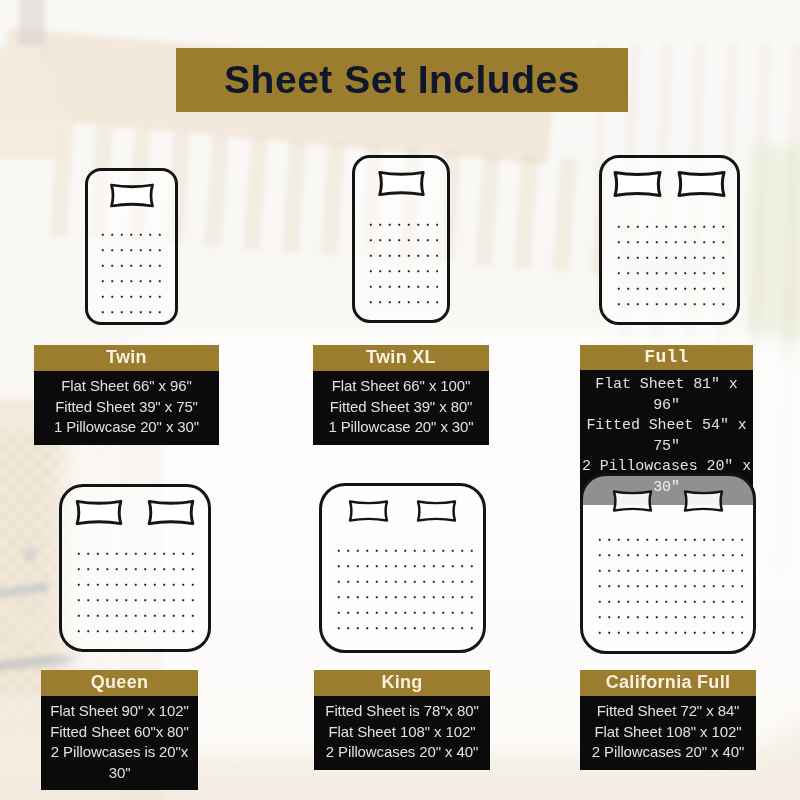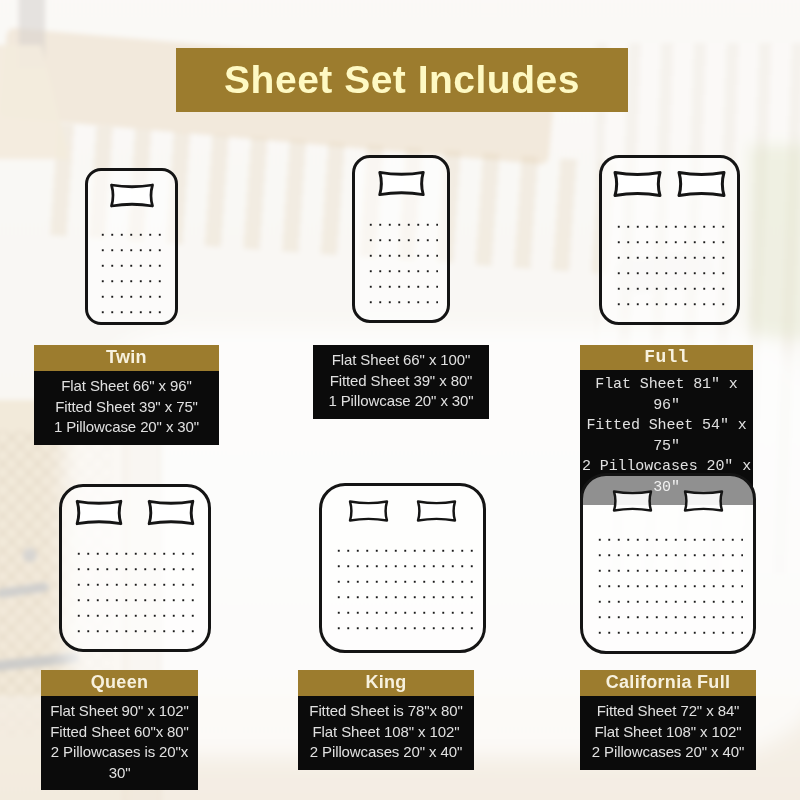--- a/index.html
+++ b/index.html
@@ -42,21 +42,21 @@
   .bg-sheet { left:70px; top:330px; width:760px; height:420px; background:#ffffff; opacity:.7; border-radius:120px; filter:blur(10px); }
   .bg-veil { inset:0; background: rgba(255,255,255,.38); }
 
   
   .banner {
     position:absolute; left:176px; top:48px; width:452px; height:64px;
     background:#9c7c2e;
     display:flex; align-items:center; justify-content:center;
   }
   .banner h1 {
-    margin:0; font-size:39px; font-weight:700; color:#fef9c3; letter-spacing:.5px;
+    margin:0; font-size:39px; font-weight:700; color:#0f172a; letter-spacing:.5px;
   }
 
   
   .diagram {
     position:absolute;
     border:3.5px solid #141414;
     background: rgba(255,255,255,.55);
     display:flex; flex-direction:column;
   }
   .pillow-row { display:flex; justify-content:center; align-items:flex-start; }
@@ -105,21 +105,21 @@
   }
   .label .black {
     background:#0b0b0b; color:#e0e0e0;
     font-size:15px; line-height:20.5px; text-align:center;
     padding:5px 1px 7px; letter-spacing:-.1px;
   }
   .l-twin    { left:34px;  top:345px; width:185px; }
   .l-twinxl  { left:313px; top:345px; width:176px; }
   .l-full    { left:580px; top:345px; width:173px;font-family:Liberation Mono, monospace; }
   .l-queen   { left:41px;  top:670px; width:157px; }
-  .l-king    { left:298px; top:670px; width:176px; }
+  .l-king    { left:314px; top:670px; width:176px; }
   .l-calking { left:580px; top:670px; width:176px; }
 </style>
 </head>
 <body>
 
 <div class="stage">
 
   <div class="bg">
     <div class="bg-wall"></div>
     <div class="bg-headboard"></div>
@@ -166,20 +166,21 @@
   <div>
     <div class="diagram d-twinxl">
       <div class="pillow-row">
         <svg class="pillow" viewBox="0 0 100 62">
             <path d="M9 10 Q50 17 91 10 Q85 31 91 52 Q50 45 9 52 Q15 31 9 10 Z"></path>
           </svg>
       </div>
       <div class="dots"></div>
     </div>
     <div class="label l-twinxl">
+      <div class="gold">Twin XL</div>
       <div class="black">
         <div>Flat Sheet 66" x 100"</div>
         <div>Fitted Sheet 39" x 80"</div>
         <div>1 Pillowcase 20" x 30"</div>
       </div>
     </div>
   </div>
 
   <div>
     <div class="diagram d-full">

